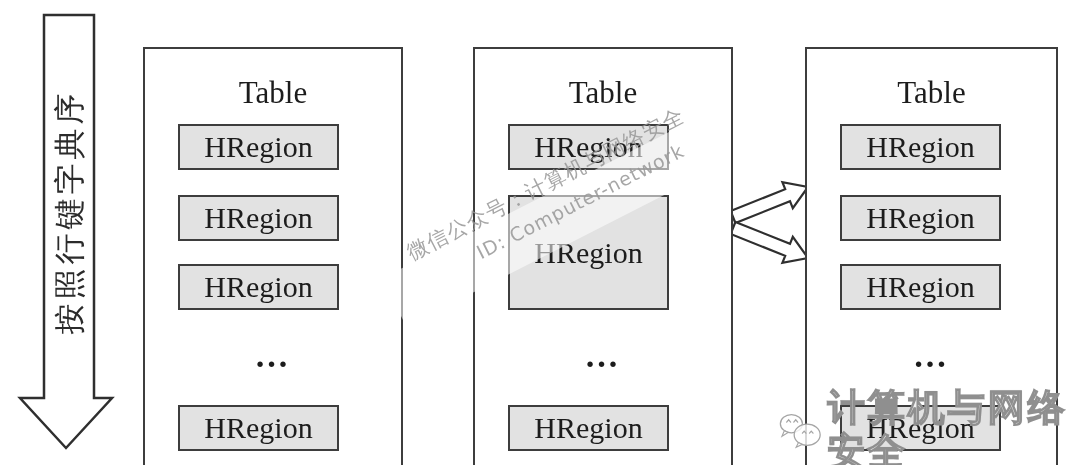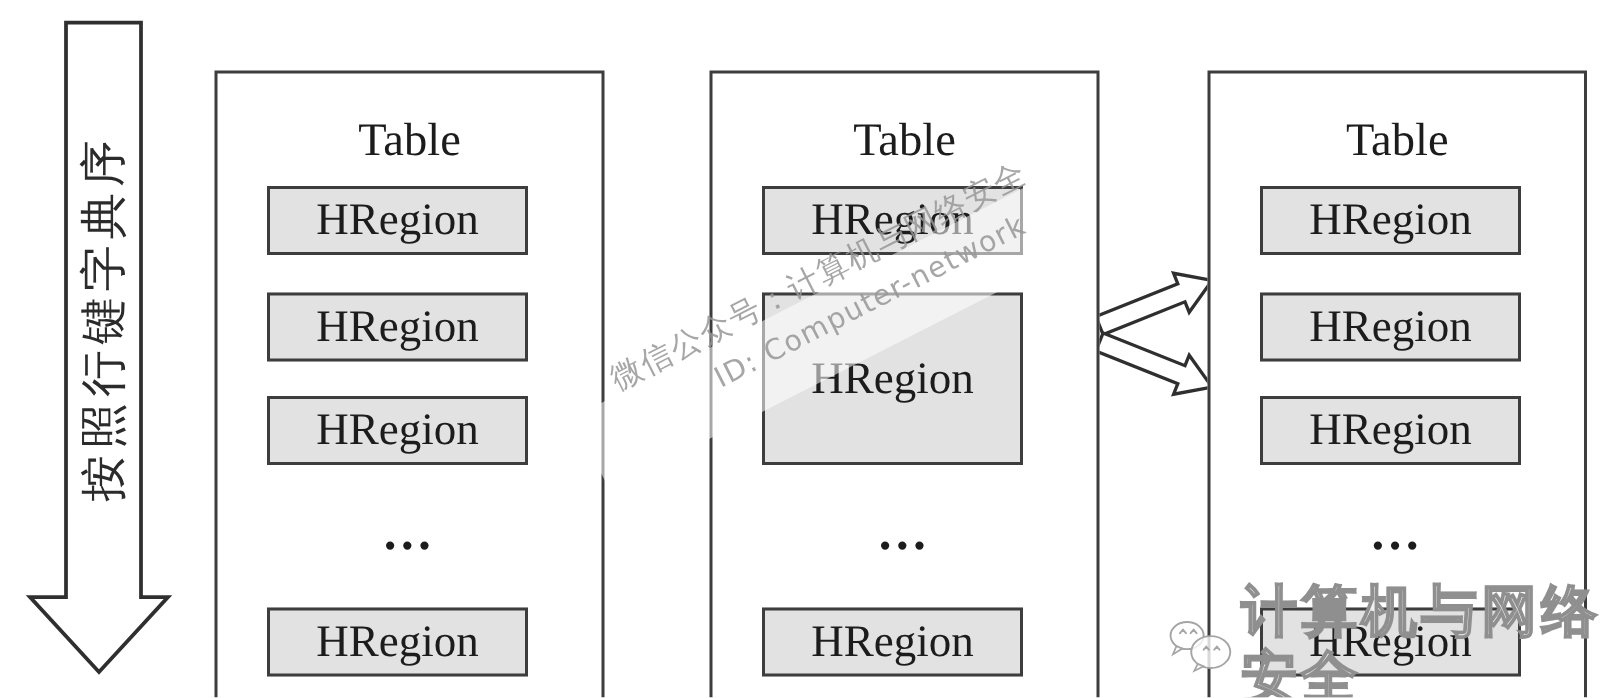--- a/index.html
+++ b/index.html
@@ -25,21 +25,21 @@
     border:2px solid #3d3d3d;background:#ffffff;box-sizing:border-box;z-index:2;margin-top:32px;
   }
   .t1{left:143px;width:260px;}
   .t2{left:473px;width:260px;}
   .t3{left:805px;width:253px;}
   .table-title{
     position:absolute;top:26px;left:0;width:100%;text-align:center;
     font-size:31px;color:#1c1c1c;
   }
   .region{
-    position:absolute;left:33px;width:174px;height:46px;box-sizing:border-box;
+    position:absolute;left:33px;width:161px;height:46px;box-sizing:border-box;
     background:#e2e2e2;border:2px solid #3d3d3d;
     text-align:center;font-size:30px;color:#1c1c1c;
     display:flex;align-items:center;justify-content:center;
   }
   .r1{top:75px;}
   .r2{top:146px;}
   .r2-big{top:146px;height:115px;}
   .r3{top:215px;}
   .r4{top:356px;}
   .ellipsis{

